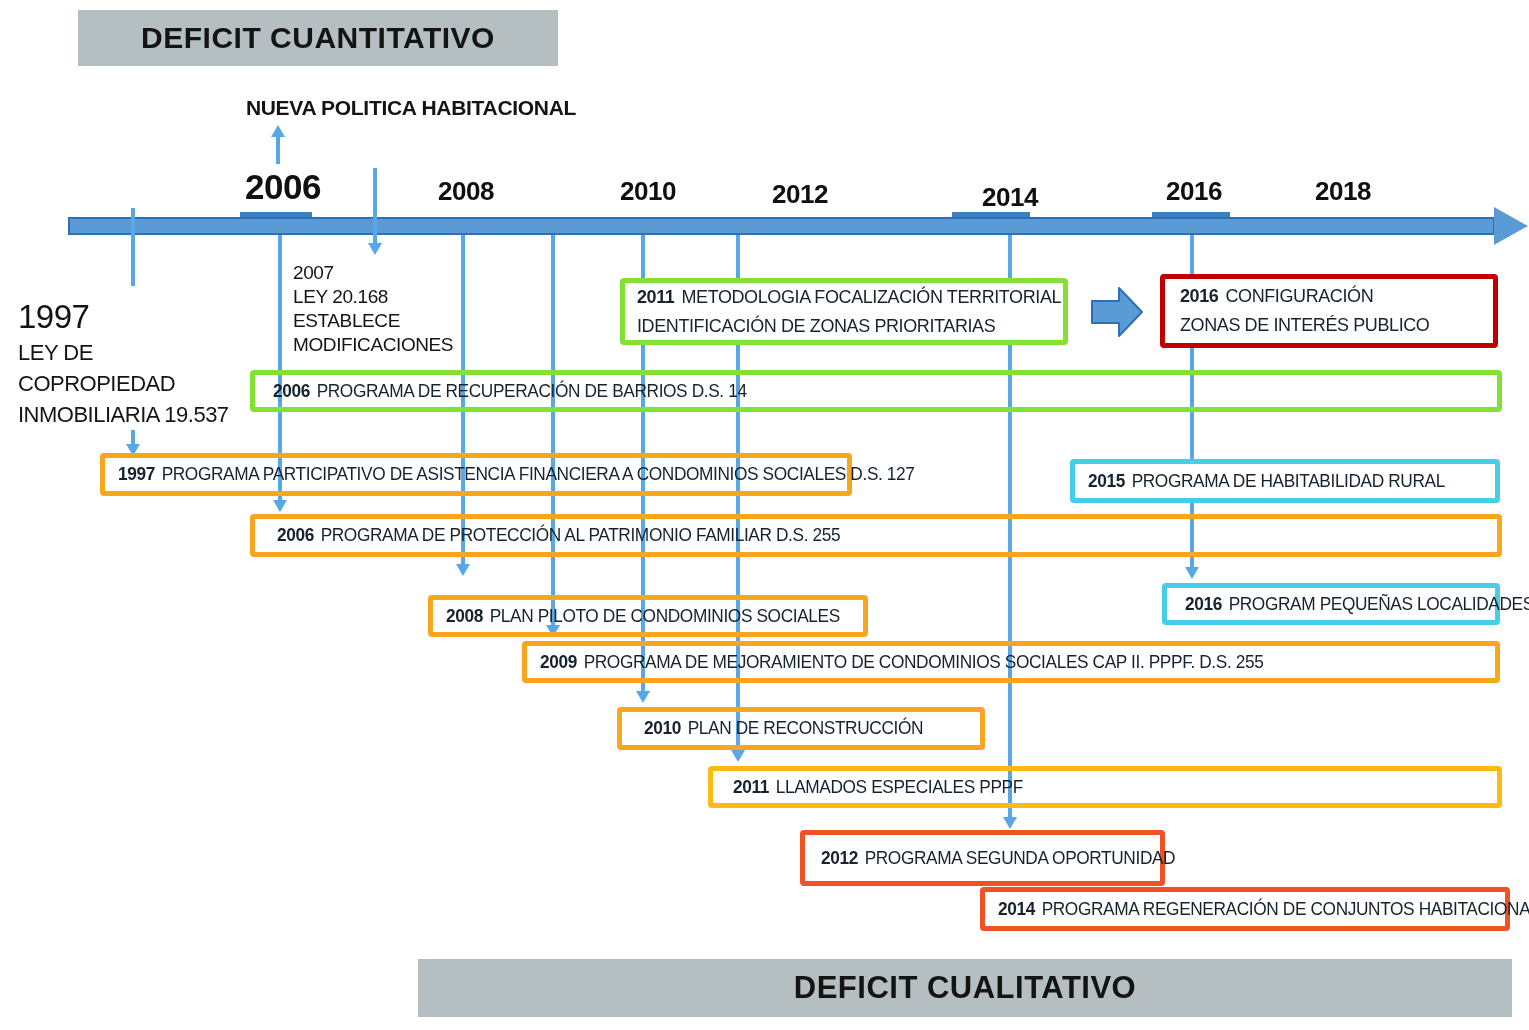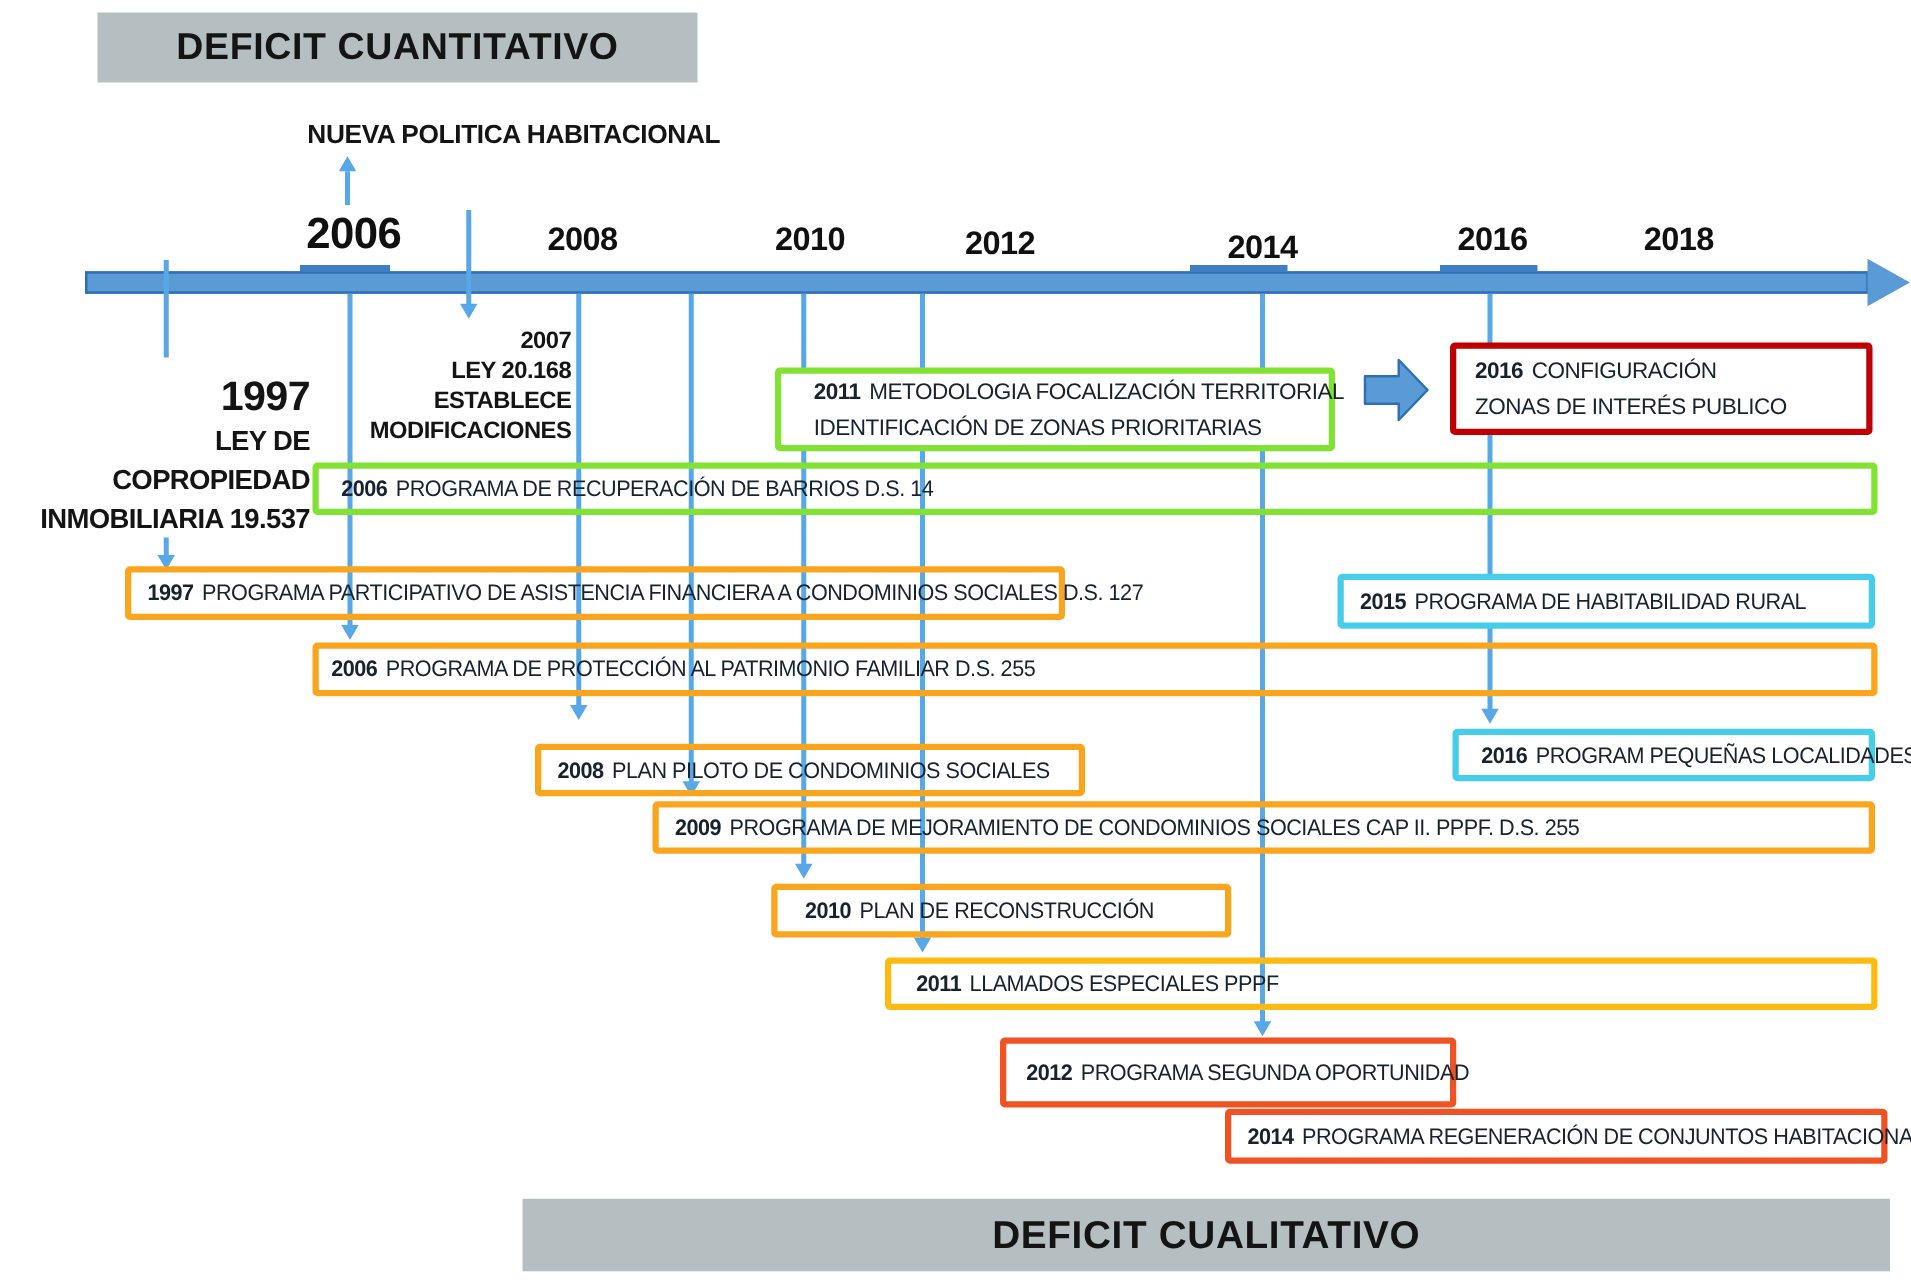--- a/index.html
+++ b/index.html
@@ -52,21 +52,21 @@
   .pbox .squeeze{display:inline-block;transform:scaleX(0.96);transform-origin:left center;}
   .pbox-2l{flex-direction:column;align-items:flex-start;justify-content:center;line-height:29px;}
   .b-green{border:5px solid #82e234;}
   .b-orange{border:5px solid #f9a51d;}
   .b-yellow{border:5px solid #fdba12;padding-left:20px;}
   .b-rorange{border:5px solid #ef5223;}
   .b-red{border:5px solid #c00000;}
   .b-cyan{border:5px solid #45cde9;}
   .opaque{background:#ffffff;}
   
-  .milestone{position:absolute;text-align:right;font-weight:bold;color:#141414;z-index:4;background:#ffffff;}
+  .milestone{position:absolute;text-align:left;font-weight:normal;color:#141414;z-index:4;background:#ffffff;}
   .m1997{left:18px;top:297px;width:230px;}
   .m1997 .big{font-size:33px;line-height:40px;letter-spacing:-0.5px;}
   .m1997 .sub{font-size:22px;line-height:31px;letter-spacing:-0.5px;}
   .m2007{left:293px;top:261px;width:164px;font-size:19px;line-height:24px;letter-spacing:-0.4px;}
   .blockarrow{position:absolute;z-index:3;}
 </style>
 </head>
 <body>
 
 <div id="stage">
@@ -130,21 +130,21 @@
     <div class="sub">LEY DE COPROPIEDAD</div>
     <div class="sub">INMOBILIARIA 19.537</div>
   </div>
   <div class="milestone m2007">
     <div>2007</div>
     <div>LEY 20.168</div>
     <div>ESTABLECE</div>
     <div>MODIFICACIONES</div>
   </div>
 
-  <div class="pbox pbox-2l b-green opaque" style="left:620px;top:278px;width:448px;height:67px;padding-left:26px;margin-top:16px;">
+  <div class="pbox pbox-2l b-green opaque" style="left:620px;top:278px;width:448px;height:67px;padding-left:12px;">
     <div><span class="yr">2011</span><span>METODOLOGIA FOCALIZACIÓN TERRITORIAL</span></div>
     <div>IDENTIFICACIÓN DE ZONAS PRIORITARIAS</div>
   </div>
 
   <svg class="blockarrow" style="left:1090px;top:283px;" width="54" height="58" viewBox="0 0 54 58">
     <polygon points="2,18 29,18 29,5 52,29 29,53 29,40 2,40" fill="#5b9bd5" stroke="#2e70b8" stroke-width="2" stroke-linejoin="round"></polygon>
   </svg>
 
   <div class="pbox pbox-2l b-red opaque" style="left:1160px;top:274px;width:338px;height:74px;padding-left:15px;">
     <div><span class="yr">2016</span><span>CONFIGURACIÓN</span></div>
@@ -156,21 +156,21 @@
   </div>
 
   <div class="pbox b-orange" style="left:100px;top:453px;width:752px;height:43px;">
     <span class="squeeze"><span class="yr">1997</span><span>PROGRAMA PARTICIPATIVO DE ASISTENCIA FINANCIERA A CONDOMINIOS SOCIALES D.S. 127</span></span>
   </div>
 
   <div class="pbox b-cyan opaque" style="left:1070px;top:459px;width:430px;height:44px;">
     <span class="squeeze"><span class="yr">2015</span><span>PROGRAMA DE HABITABILIDAD RURAL</span></span>
   </div>
 
-  <div class="pbox b-orange" style="left:250px;top:514px;width:1252px;height:43px;padding-left:10px;">
+  <div class="pbox b-orange" style="left:250px;top:514px;width:1252px;height:43px;padding-left:22px;">
     <span class="squeeze"><span class="yr">2006</span><span>PROGRAMA DE PROTECCIÓN AL PATRIMONIO FAMILIAR D.S. 255</span></span>
   </div>
 
   <div class="pbox b-orange" style="left:428px;top:595px;width:440px;height:42px;">
     <span class="squeeze"><span class="yr">2008</span><span>PLAN PILOTO DE CONDOMINIOS SOCIALES</span></span>
   </div>
 
   <div class="pbox b-cyan opaque" style="left:1162px;top:583px;width:338px;height:42px;padding-left:18px;">
     <span class="squeeze"><span class="yr">2016</span><span>PROGRAM PEQUEÑAS LOCALIDADES</span></span>
   </div>

